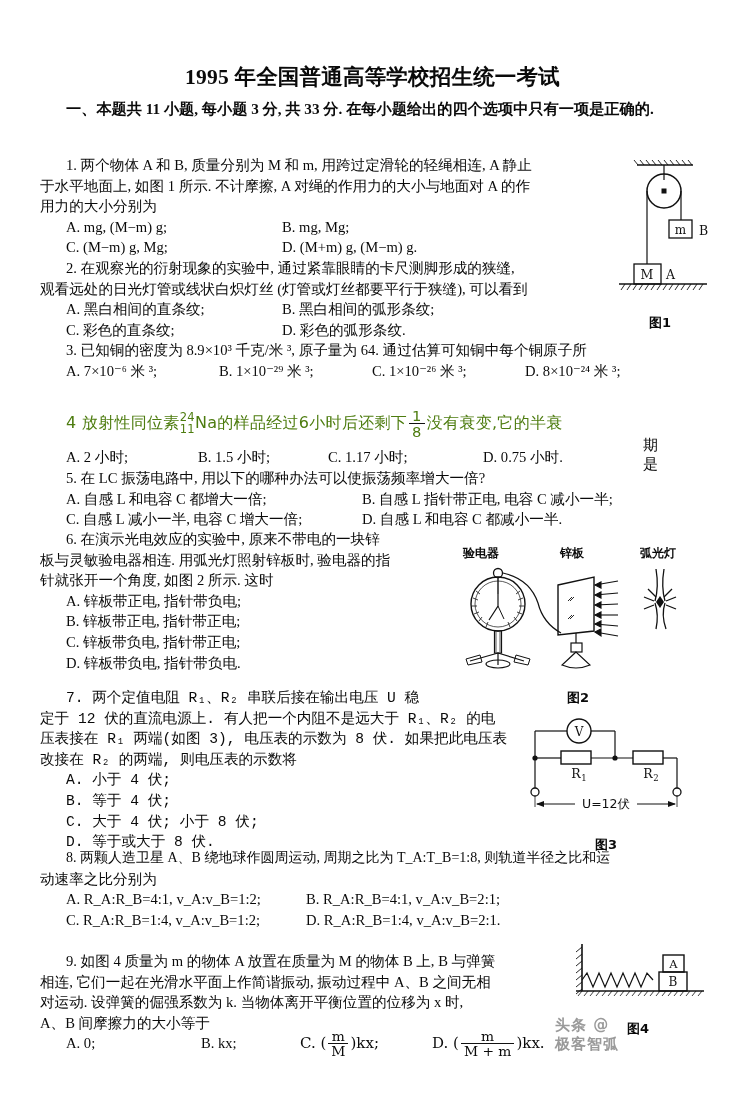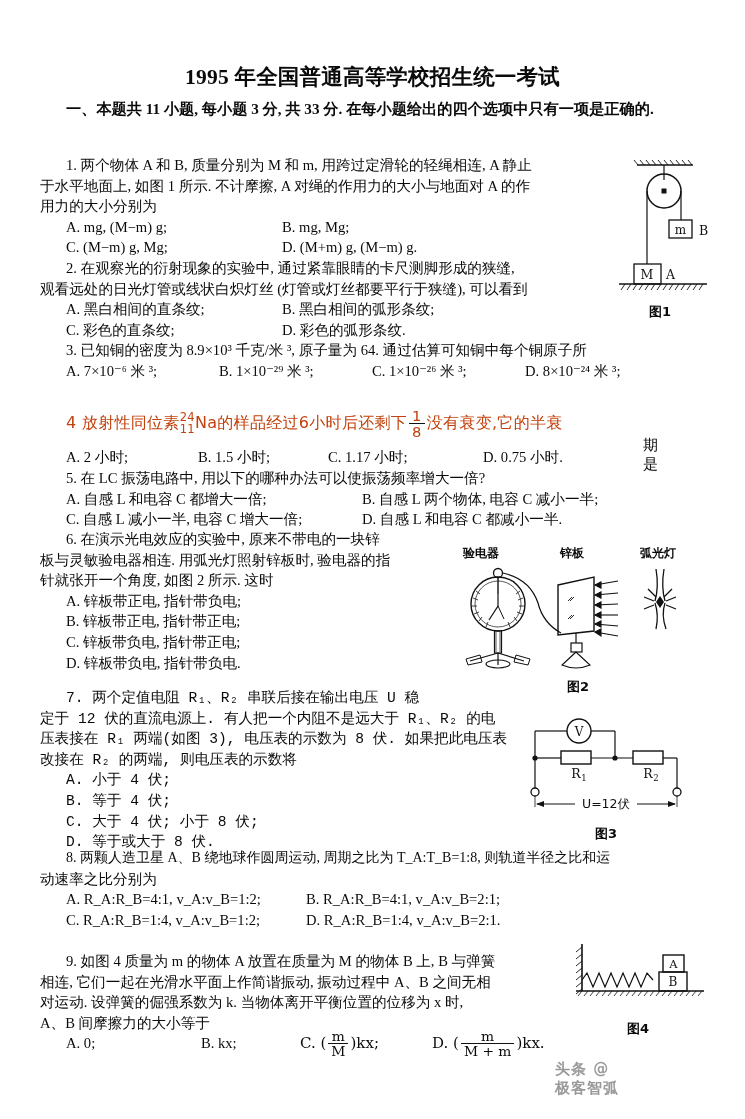--- a/index.html
+++ b/index.html
@@ -75,21 +75,21 @@
   .frac .num { display: block; border-bottom: 1px solid #111; padding: 0 3px; }
   .frac .den { display: block; padding: 0 3px; }
   .q4line {
     position: absolute;
     left: 66px; top: 408px;
     width: 610px;
     font-size: 16px;
     font-family: "DejaVu Sans", sans-serif;
     line-height: 26px;
     letter-spacing: 0.3px;
-    color: #c2410c;
+    color: #4d7c0f;
   }
   .q4-period {
     position: absolute;
     left: 643px; top: 436px;
     font-size: 15px;
     font-family: Liberation Serif, serif;
   }
   .q9-c {
     position: absolute;
     left: 300px; top: 1029px;
@@ -102,26 +102,26 @@
     font-size: 15px;
     font-family: "DejaVu Serif", serif;
   }
   .fig {
     position: absolute;
   }
   .fig-cap {
     text-align: center;
     font-size: 13px;
     font-weight: bold;
-    margin-top: 1px;
+    margin-top: 12px;
     font-family: "DejaVu Sans", sans-serif;
   }
   .watermark {
     position: absolute;
-    left: 555px; top: 1060px;
+    left: 555px; top: 1016px;
     font-size: 15px;
     font-weight: bold;
     color: #9a9a9a;
     font-family: "DejaVu Sans", sans-serif;
     letter-spacing: 1px;
   }
   .fig2-label {
     position: absolute;
     font-size: 12px;
     font-weight: bold;
@@ -162,21 +162,21 @@
     <span>4 放射性同位素</span><span class="isotope"><span>24</span><span>11</span></span><span>Na</span><span>的样品经过6小时后还剩下</span><span class="frac"><span class="num">1</span><span class="den">8</span></span><span>没有衰变,它的半衰</span>
   </div>
   <div class="q4-period">期是</div>
 
   <div class="body-col" style="top:447px;">
     <div class="opt-row"><span class="ind"></span><span class="opt-q4" style="width:132px;">A. 2 小时;</span><span class="opt-q4" style="width:130px;">B. 1.5 小时;</span><span class="opt-q4" style="width:155px;">C. 1.17 小时;</span><span>D. 0.75 小时.</span></div>
   </div>
 
   <div class="body-col" style="top:468px;">
     <div class="ln"><span class="ind"></span><span>5. 在 LC 振荡电路中, 用以下的哪种办法可以使振荡频率增大一倍?</span></div>
-    <div class="opt-row"><span class="ind"></span><span class="opt-q5">A. 自感 L 和电容 C 都增大一倍;</span><span>B. 自感 L 两个物体, 电容 C 减小一半;</span></div>
+    <div class="opt-row"><span class="ind"></span><span class="opt-q5">A. 自感 L 和电容 C 都增大一倍;</span><span>B. 自感 L 指针带正电, 电容 C 减小一半;</span></div>
     <div class="opt-row"><span class="ind"></span><span class="opt-q5">C. 自感 L 减小一半, 电容 C 增大一倍;</span><span>D. 自感 L 和电容 C 都减小一半.</span></div>
   </div>
 
   <div class="body-col" style="top:529px; width:420px;">
     <div class="ln"><span class="ind"></span><span>6. 在演示光电效应的实验中, 原来不带电的一块锌</span></div>
     <div class="ln">板与灵敏验电器相连. 用弧光灯照射锌板时, 验电器的指</div>
     <div class="ln">针就张开一个角度, 如图 2 所示. 这时</div>
     <div class="opt-row"><span class="ind"></span><span>A. 锌板带正电, 指针带负电;</span></div>
     <div class="opt-row"><span class="ind"></span><span>B. 锌板带正电, 指针带正电;</span></div>
     <div class="opt-row"><span class="ind"></span><span>C. 锌板带负电, 指针带正电;</span></div>

